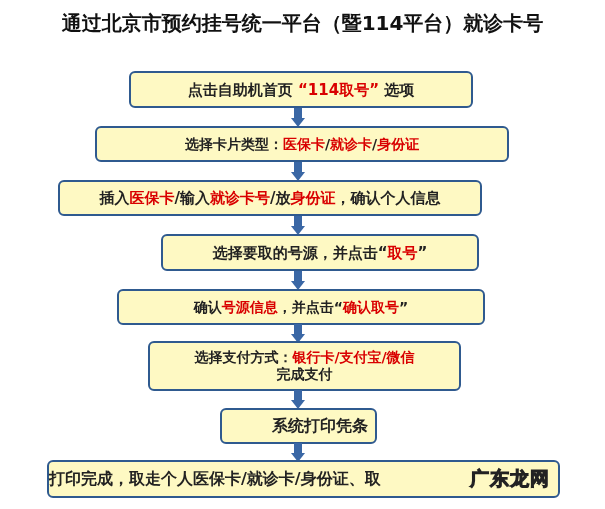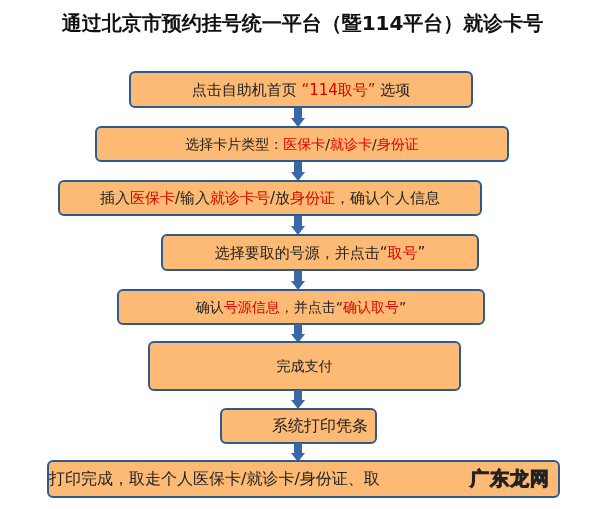--- a/index.html
+++ b/index.html
@@ -1,22 +1,22 @@
 <!DOCTYPE html>
 <html><head>
   <meta charset="utf-8">
   <style>
     html, body { margin: 0; padding: 0; background: #ffffff; }
     body { width: 605px; height: 509px; position: relative; overflow: hidden;
            font-family: "DejaVu Sans", "Liberation Sans", sans-serif; color: #222; }
     .title { position: absolute; left: 0; top: 10px; width: 605px; text-align: center;
              font-size: 20px; font-weight: bold; color: #111; letter-spacing: 0px; white-space: nowrap; }
     .box { position: absolute; box-sizing: border-box; border: 2px solid #2f5a8f; border-radius: 6px;
-           background: #fdba74; display: flex; flex-direction: column; align-items: center; justify-content: center;
-           font-weight: normal; color: #222; white-space: nowrap; text-align: center; line-height: 1.2; }
+           background: #fef9c3; display: flex; flex-direction: column; align-items: center; justify-content: center;
+           font-weight: bold; color: #222; white-space: nowrap; text-align: center; line-height: 1.2; }
     .box .line { display: block; }
     .red { color: #d90000; }
     .arrow { position: absolute; width: 14px; height: 19px; }
     .arrow .shaft { position: absolute; left: 3px; top: 0; width: 8px; height: 10px; background: #3a67a5; }
     .arrow .head { position: absolute; left: 0; top: 10px; width: 0; height: 0;
                    border-left: 7px solid transparent; border-right: 7px solid transparent; border-top: 9px solid #3a67a5; }
     .watermark { position: absolute; left: 470px; top: 466px; font-size: 19px; font-weight: bold;
                  color: #fff; -webkit-text-stroke: 1px #222; letter-spacing: 1px; white-space: nowrap; }
   </style>
 </head>
@@ -58,20 +58,21 @@
 
 <div class="box" style="left:117px;top:289px;width:368px;height:36px;font-size:14px;justify-content:center;">
     <span class="line"><span>确认</span><span class="red">号源信息</span><span>，并点击“</span><span class="red">确认取号</span><span>”</span></span>
   </div>
 <div class="arrow" style="left:291px;top:324px;">
     <div class="shaft"></div>
     <div class="head"></div>
   </div>
 
 <div class="box" style="left:148px;top:341px;width:313px;height:50px;font-size:14px;">
+  <span class="line"><span>选择支付方式：</span><span class="red">银行卡/支付宝/微信</span></span>
   <span class="line">完成支付</span>
 </div>
 <div class="arrow" style="left:291px;top:390px;">
     <div class="shaft"></div>
     <div class="head"></div>
   </div>
 
 <div class="box" style="left:220px;top:408px;width:157px;height:36px;font-size:16px;padding-left:43px;">
     <span class="line"><span>系统打印凭条</span></span>
   </div>

